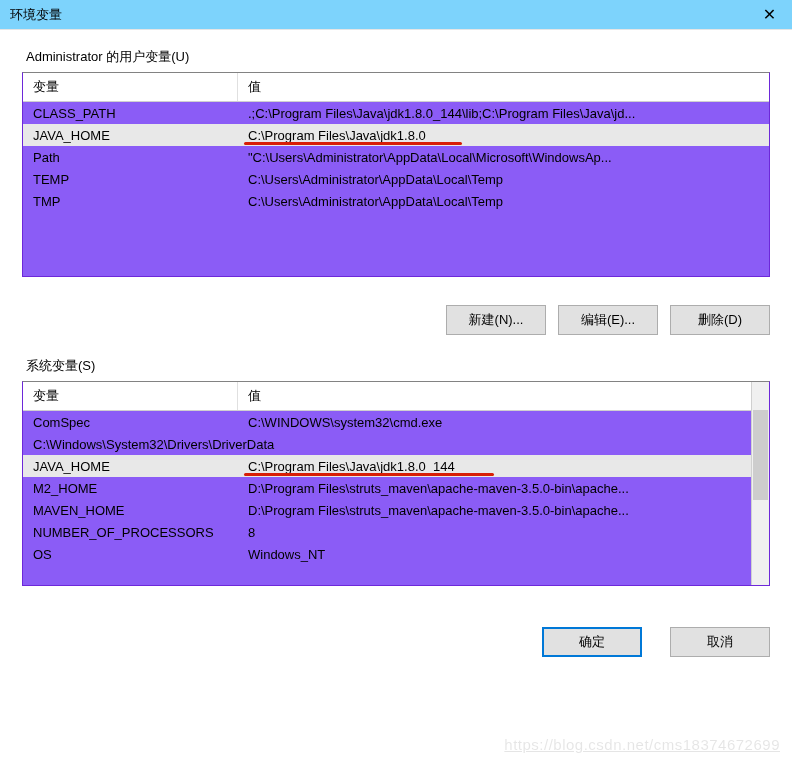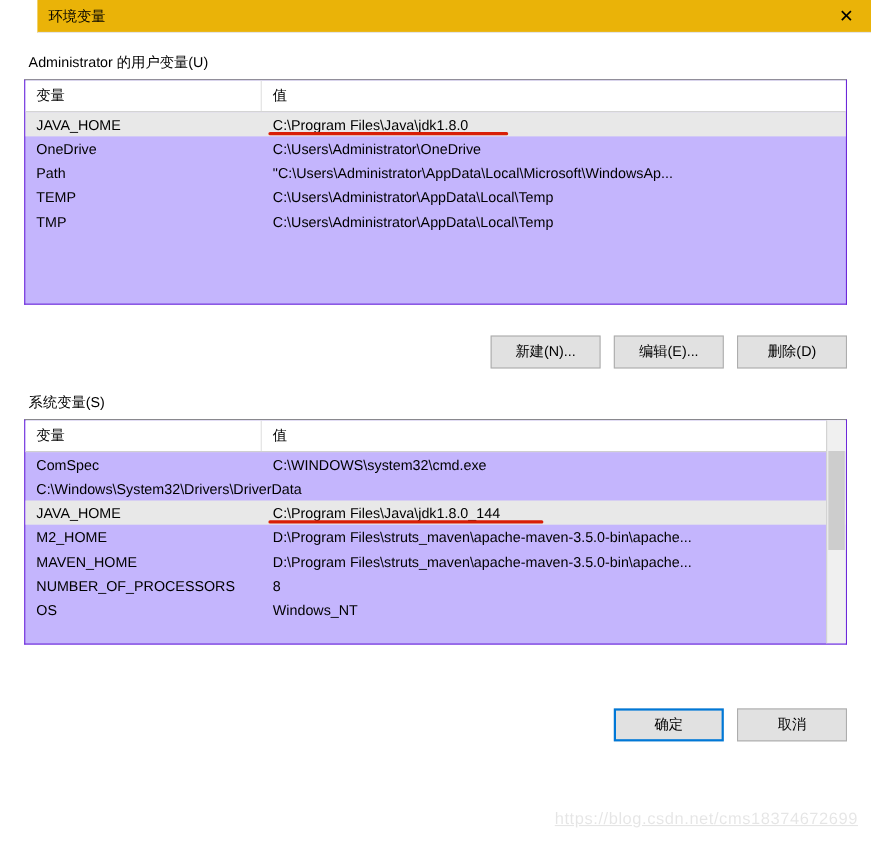--- a/index.html
+++ b/index.html
@@ -10,23 +10,22 @@
   color: #000;
   width: 792px;
   height: 773px;
   overflow: hidden;
 }
 .titlebar {
   display: flex;
   align-items: center;
   height: 30px;
   padding: 0 0 0 10px;
-  background: #eab308;
+  background: #7dd3fc;
   border-bottom: 1px solid #e5e5e5;
-  margin-left: 34px;
 }
 .titlebar .title { flex: 1; font-size: 13px; }
 .close-btn {
   width: 45px;
   height: 30px;
   display: flex;
   align-items: center;
   justify-content: center;
   font-size: 16px;
   font-family: Arial, sans-serif;
@@ -38,21 +37,21 @@
   position: relative;
 }
 .group-label {
   font-size: 13px;
   margin-bottom: 6px;
   padding-left: 4px;
 }
 .table-box {
   border: 1px solid #6d28d9;
   border-top: 1px solid #828282;
-  background: #c4b5fd;
+  background: #8b5cf6;
   height: 205px;
   overflow: hidden;
 }
 .table-box.with-scroll { position: relative; }
 .table-header {
   display: flex;
   background: #fff;
   border-bottom: 1px solid #d0d0d0;
   font-size: 13px;
 }
@@ -118,23 +117,23 @@
   top: 28px;
   left: 1px;
   right: 1px;
   height: 90px;
   background: #cdcdcd;
 }
 
 .footer-row {
   display: flex;
   justify-content: flex-end;
-  gap: 12px;
+  gap: 28px;
   padding: 0 22px;
-  margin-top: 26px;
+  margin-top: 9px;
 }
 .watermark {
   position: absolute;
   right: 12px;
   bottom: 20px;
   font-size: 15px;
   color: rgba(0,0,0,0.10);
   letter-spacing: 0.5px;
   font-family: Arial, sans-serif;
   text-decoration: underline;
@@ -151,30 +150,30 @@
 <div class="content">
 
   <div class="group">
     <div class="group-label">Administrator 的用户变量(U)</div>
     <div class="table-box">
       <div class="table-header">
         <div class="th var">变量</div>
         <div class="th val">值</div>
       </div>
       <div class="table-body">
+        <div class="tr">
+          <div class="td var">CLASS_PATH</div>
+          <div class="td val">.;C:\Program Files\Java\jdk1.8.0_144\lib;C:\Program Files\Java\jd...</div>
+        </div>
         <div class="tr selected">
           <div class="td var">JAVA_HOME</div>
           <div class="td val">
             <span>C:\Program Files\Java\jdk1.8.0</span>
             <div class="underline-red" style="left:6px;width:218px;"></div>
           </div>
-        </div>
-        <div class="tr">
-          <div class="td var">OneDrive</div>
-          <div class="td val">C:\Users\Administrator\OneDrive</div>
         </div>
         <div class="tr">
           <div class="td var">Path</div>
           <div class="td val">"C:\Users\Administrator\AppData\Local\Microsoft\WindowsAp...</div>
         </div>
         <div class="tr">
           <div class="td var">TEMP</div>
           <div class="td val">C:\Users\Administrator\AppData\Local\Temp</div>
         </div>
         <div class="tr">

